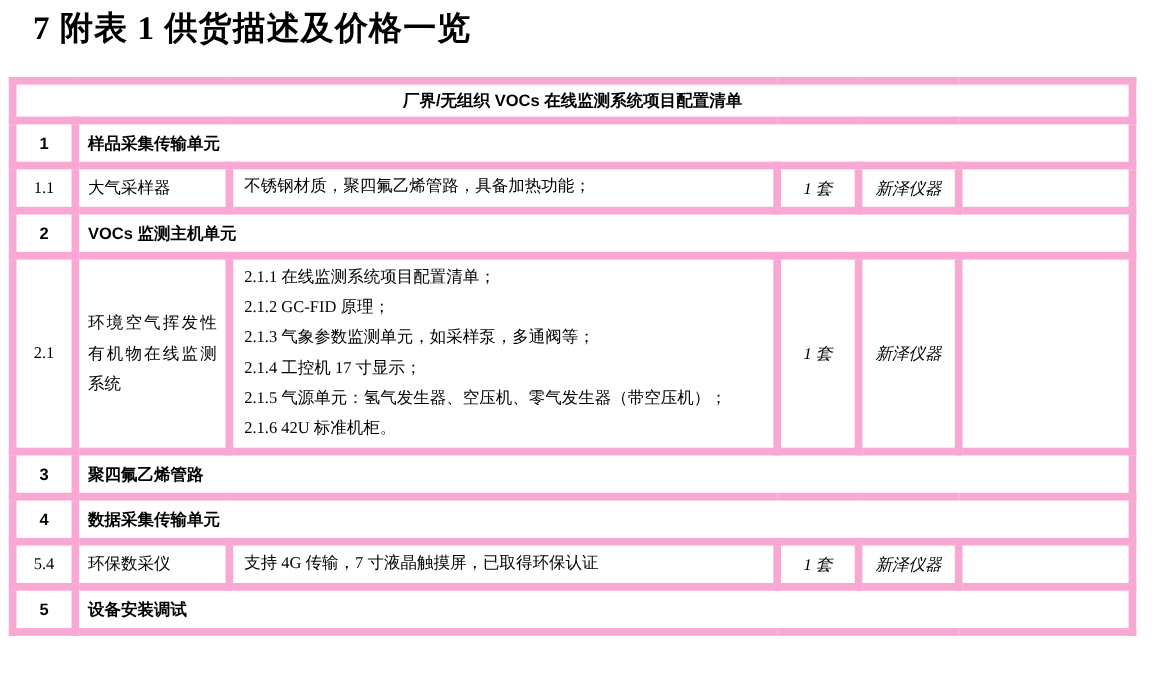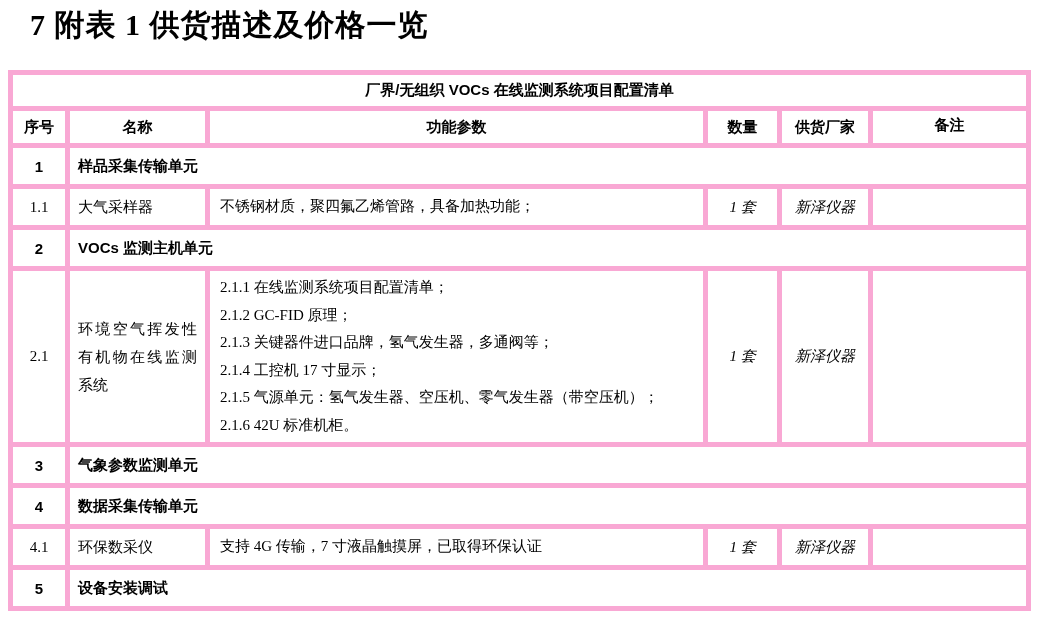--- a/index.html
+++ b/index.html
@@ -22,21 +22,21 @@
   }
   table.config-table {
     position: absolute;
     left: 8px; top: 70px;
     width: 1018px;
     border-collapse: collapse;
     table-layout: fixed;
     border: 2px solid #000;
   }
   .config-table th, .config-table td {
-    border: 5px solid #f9a8d4;
+    border: 7px solid #f9a8d4;
     overflow: hidden;
   }
   
   tr.caption-row th {
     height: 36px;
     font-family: "Liberation Sans", "DejaVu Sans", sans-serif;
     font-weight: bold;
     font-size: 15px;
     text-align: center;
     vertical-align: middle;
@@ -98,28 +98,20 @@
     <col style="width:140px">
     <col style="width:498px">
     <col style="width:74px">
     <col style="width:91px">
     <col style="width:158px">
   </colgroup>
   <thead>
     <tr class="caption-row">
       <th colspan="6">厂界/无组织 VOCs 在线监测系统项目配置清单</th>
     </tr>
-    <tr class="header-row">
-      <th>序号</th>
-      <th>名称</th>
-      <th>功能参数</th>
-      <th>数量</th>
-      <th>供货厂家</th>
-      <th class="col-remark">备注</th>
-    </tr>
   </thead>
   <tbody id="table-body">
       <tr class="row-section">
         <td class="cell-no">1</td>
         <td class="cell-section" colspan="5">样品采集传输单元</td>
       </tr>
       <tr class="row-item">
         <td class="cell-no">1.1</td>
         <td class="cell-name">大气采样器</td>
         <td class="cell-params">
@@ -132,39 +124,39 @@
       <tr class="row-section">
         <td class="cell-no">2</td>
         <td class="cell-section" colspan="5">VOCs 监测主机单元</td>
       </tr>
       <tr class="row-item">
         <td class="cell-no">2.1</td>
         <td class="cell-name">环境空气挥发性有机物在线监测系统</td>
         <td class="cell-params">
           <div class="param-line">2.1.1 在线监测系统项目配置清单；</div>
           <div class="param-line">2.1.2 GC-FID 原理；</div>
-          <div class="param-line">2.1.3 关键器件进口品牌，氢气发生器，多通阀等；</div>
+          <div class="param-line">2.1.3 气象参数监测单元，如采样泵，多通阀等；</div>
           <div class="param-line">2.1.4 工控机 17 寸显示；</div>
           <div class="param-line">2.1.5 气源单元：氢气发生器、空压机、零气发生器（带空压机）；</div>
           <div class="param-line">2.1.6 42U 标准机柜。</div>
         </td>
         <td class="cell-qty">1 套</td>
         <td class="cell-supplier">新泽仪器</td>
         <td class="cell-remark"></td>
       </tr>
       <tr class="row-section">
         <td class="cell-no">3</td>
-        <td class="cell-section" colspan="5">气象参数监测单元</td>
+        <td class="cell-section" colspan="5">聚四氟乙烯管路</td>
       </tr>
       <tr class="row-section">
         <td class="cell-no">4</td>
         <td class="cell-section" colspan="5">数据采集传输单元</td>
       </tr>
       <tr class="row-item">
-        <td class="cell-no">4.1</td>
+        <td class="cell-no">5.4</td>
         <td class="cell-name">环保数采仪</td>
         <td class="cell-params">
           <div class="param-line">支持 4G 传输，7 寸液晶触摸屏，已取得环保认证</div>
         </td>
         <td class="cell-qty">1 套</td>
         <td class="cell-supplier">新泽仪器</td>
         <td class="cell-remark"></td>
       </tr>
       <tr class="row-section">
         <td class="cell-no">5</td>

